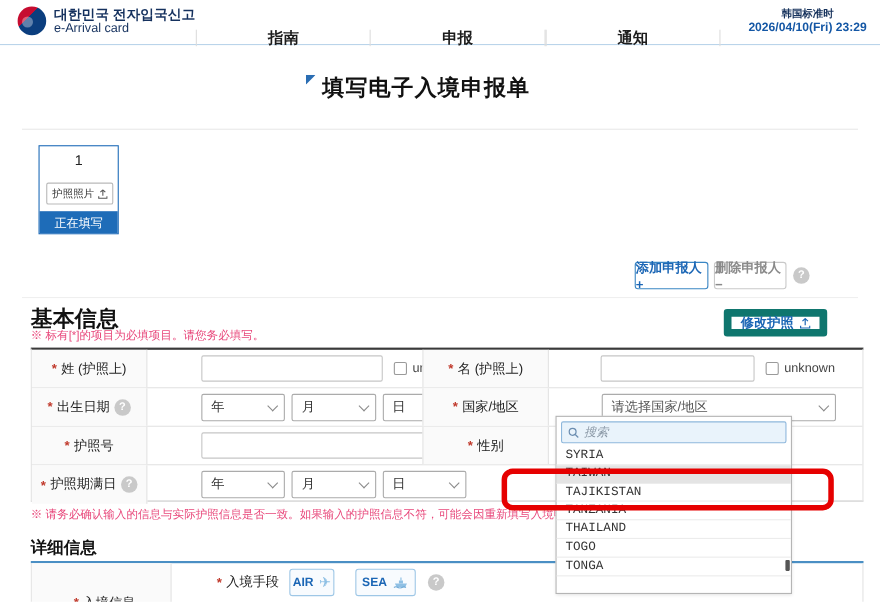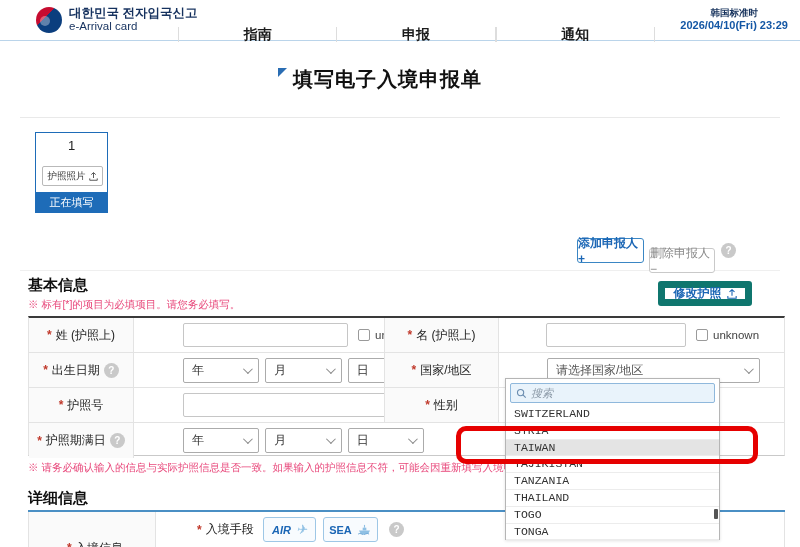--- a/index.html
+++ b/index.html
@@ -4,21 +4,21 @@
 <style>
   * { margin:0; padding:0; box-sizing:border-box; }
   html,body { width:800px; height:547px; }
   body {
     position:relative; overflow:hidden; background:#fff;
     font-family:"Liberation Sans", sans-serif; color:#222;
   }
   
   .header { position:absolute; left:0; top:0; width:800px; height:41px;
     background:#fff; border-bottom:1px solid #bad4ea; }
-  .logo { position:absolute; left:36px; top:6px; display:flex; align-items:center; gap:7px; }
+  .logo { position:absolute; left:16px; top:6px; display:flex; align-items:flex-start; gap:7px; }
   .taegeuk { width:26px; height:26px; border-radius:50%;
     background:linear-gradient(135deg,#c60c30 0 38%,#0b3e7e 38% 100%);
     position:relative; }
   .taegeuk::after { content:""; position:absolute; left:4px; top:9px; width:10px; height:10px;
     border-radius:50%; background:#fff; opacity:.35; }
   .logo-text { line-height:1.15; }
   .logo-kr { font-size:12.5px; font-weight:bold; color:#15315e; }
   .logo-en { font-size:11.5px; color:#15315e; }
   .nav { position:absolute; left:178px; top:0; width:477px; height:41px; display:flex; align-items:center;margin-top:14px; }
   .nav-item { flex:1; text-align:center; font-size:14px; font-weight:bold; color:#1c1c1c; cursor:pointer; }
@@ -43,27 +43,27 @@
     border:1px solid #b9b9b9; border-radius:2px; background:#fff;
     font-size:9.5px; color:#333; display:flex; align-items:center; justify-content:center; gap:3px; cursor:pointer; }
   .card-status { position:absolute; left:0; bottom:0; width:100%; height:20px; background:#1e6cb8;
     color:#fff; font-size:11px; display:flex; align-items:center; justify-content:center; }
 
   
   .btn-row { position:absolute; left:0; top:238px; width:800px; height:26px; }
   .btn { position:absolute; height:25px; border-radius:3px; background:#fff;
     font-size:12px; display:flex; align-items:center; justify-content:center; cursor:pointer; }
   .btn-add { left:577px; width:67px; border:1px solid #3a86c4; color:#1b66b5; font-weight:bold; }
-  .btn-remove { left:649px; width:66px; border:1px solid #c9c9c9; color:#8a8a8a; font-weight:normal;margin-top:10px; }
+  .btn-remove { left:649px; width:66px; border:1px solid #c9c9c9; color:#8a8a8a; font-weight:bold; }
   .help { border-radius:50%; background:#c9c9c9; color:#fff; font-size:10px; font-weight:bold;
     width:15px; height:15px; display:inline-flex; align-items:center; justify-content:center; }
   .help-row { position:absolute; left:721px; top:243px; }
 
   
-  .sec-head { position:absolute; left:28px; top:276px; font-size:15px; font-weight:bold; color:#111; }
+  .sec-head { position:absolute; left:28px; top:276px; font-size:20px; font-weight:bold; color:#111; }
   .note-pink { color:#e8487b; font-size:10.5px; }
   .note-1 { position:absolute; left:28px; top:298px; }
   .btn-editpass { left:658px; top:281px; width:94px; border:7px solid #0f766e; color:#1b66b5; font-weight:bold; gap:5px; }
 
   
   .tbl { position:absolute; left:28px; top:316px; width:757px; height:140px;
     border-top:2px solid #3a3a3a; border-bottom:1px solid #c9c9c9;
     border-left:1px solid #e3e3e3; border-right:1px solid #e3e3e3; }
   .trow { position:absolute; left:0; width:100%; height:35px; border-bottom:1px solid #e3e3e3; }
   .trow:last-child { border-bottom:none; }
@@ -99,21 +99,21 @@
   .blue-rule { position:absolute; left:28px; top:510px; width:757px; height:2px; background:#4a8fc4; }
   .dtbl { position:absolute; left:28px; top:512px; width:757px; height:40px;
     border-left:1px solid #e3e3e3; border-right:1px solid #e3e3e3; }
   .dlbl { position:absolute; left:0; top:0; width:127px; height:100%; background:#fafafa;
     border-right:1px solid #e3e3e3; }
   .dlbl-text { position:absolute; left:38px; top:28px; font-size:12px; color:#222; white-space:nowrap; }
   .entry-label { position:absolute; left:168px; top:9px; font-size:12px; color:#222; display:flex; gap:4px; align-items:center; }
   .mode-btn { position:absolute; top:5px; height:25px; border:1px solid #9ec7e6; border-radius:3px;
     background:#f8fbfe; color:#1b66b5; font-size:11px; font-weight:bold;
     display:flex; align-items:center; justify-content:center; gap:5px; cursor:pointer; }
-  .btn-air { left:234px; width:53px;font-style:italic; }
+  .btn-air { left:234px; width:41px; }
   .btn-sea { left:294px; width:55px; }
   .plane-glyph { color:#8fc0e4; font-size:13px; font-weight:normal; }
   .help-detail { position:absolute; left:360px; top:10px; }
 
   
   .dropdown { position:absolute; left:505px; top:378px; width:215px; height:162px;
     background:#fff; border:1px solid #b5b5b5; z-index:10; box-shadow:0 1px 3px rgba(0,0,0,.12); }
   .dd-search { position:absolute; left:4px; top:4px; width:205px; height:20px;
     background:#e9f3fb; border:1px solid #8fb8dc; border-radius:2px;
     display:flex; align-items:center; gap:4px; padding:0 5px; }
@@ -323,21 +323,20 @@
 
 <div class="dropdown">
   <div class="dd-search">
     <svg class="icon-svg" width="11" height="11" viewBox="0 0 12 12">
       <circle cx="5" cy="5" r="3.4" stroke="#6b8db0" stroke-width="1.2" fill="none"></circle>
       <line x1="7.6" y1="7.6" x2="10.6" y2="10.6" stroke="#6b8db0" stroke-width="1.2"></line>
     </svg>
     <input type="text" placeholder="搜索" style="">
   </div>
   <ul class="dd-list">
-    <li class="dd-item">SWITZERLAND</li>
     <li class="dd-item">SYRIA</li>
     <li class="dd-item hl">TAIWAN</li>
     <li class="dd-item">TAJIKISTAN</li>
     <li class="dd-item">TANZANIA</li>
     <li class="dd-item">THAILAND</li>
     <li class="dd-item">TOGO</li>
     <li class="dd-item">TONGA</li>
   </ul>
   <div class="dd-thumb"></div>
 </div>

